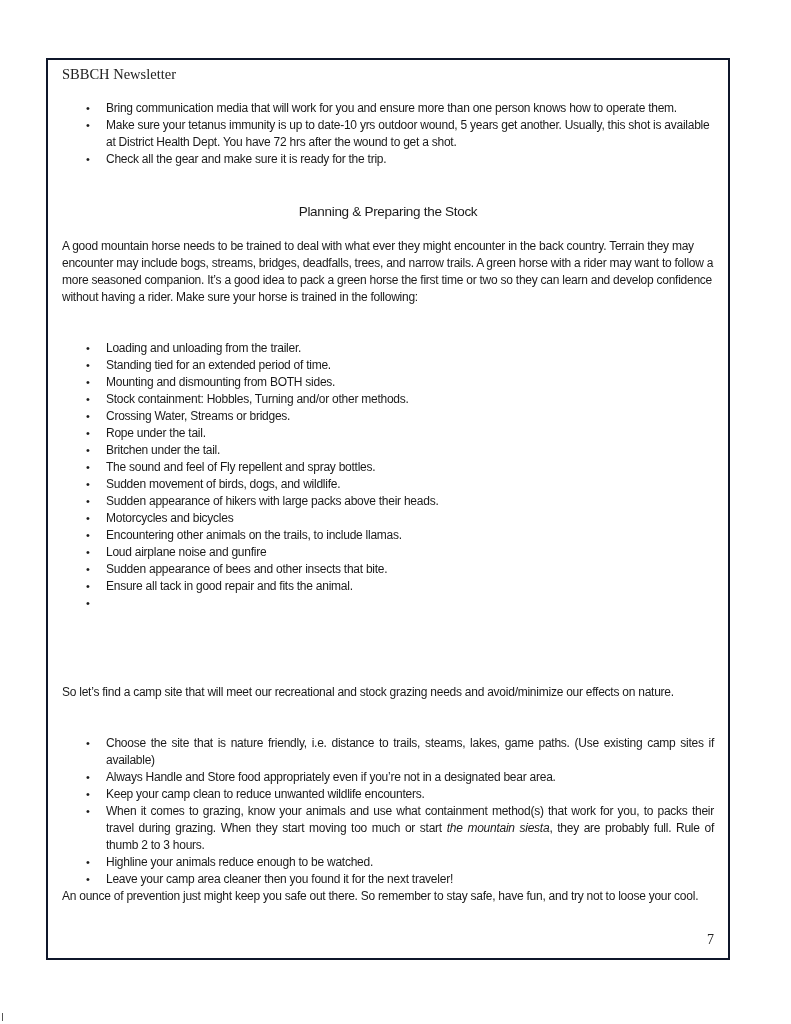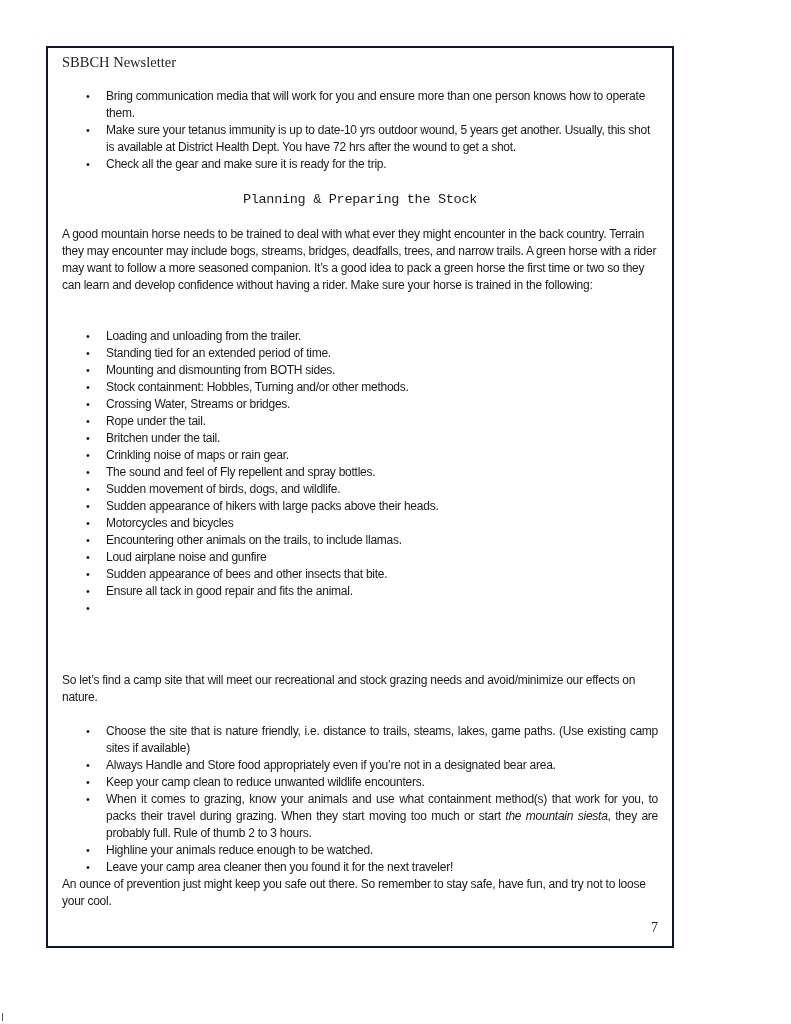--- a/index.html
+++ b/index.html
@@ -1,37 +1,37 @@
 <!DOCTYPE html>
 <html><head>
 <meta charset="utf-8">
 <style>
   html, body { margin: 0; padding: 0; background: #ffffff; }
   body { width: 791px; height: 1024px; position: relative; overflow: hidden; }
   .page-box {
-    position: absolute; left: 46px; top: 46px; width: 628px; height: 902px;
+    position: absolute; left: 46px; top: 58px; width: 684px; height: 902px;
     border: 2px solid #0f172a; border-top-width: 2px; box-sizing: border-box;
   }
   .header-title {
     position: absolute; left: 14px; top: 6px;
     font-family: "Liberation Serif", serif; font-size: 14.5px; color: #222;
   }
   .body-text {
     font-family: Liberation Sans, sans-serif; font-size: 12px; color: #1a1a1a;
     letter-spacing: -0.25px; line-height: 17px;
   }
   .block { position: absolute; left: 14px; right: 14px; }
   ul.bul { list-style: none; margin: 0; padding: 0; }
   ul.bul li { position: relative; padding-left: 44px; }
   ul.bul li::before {
     content: "\2022"; position: absolute; left: 24px; top: 0; font-size: 11px;
   }
   .section-heading {
     position: absolute; left: 0; right: 0; text-align: center;
-    font-family: Liberation Mono, monospace; font-size: 13.5px; color: #1a1a1a; letter-spacing: -0.3px;
+    font-family: Liberation Sans, sans-serif; font-size: 13.5px; color: #1a1a1a; letter-spacing: -0.3px;
   }
   .justify { text-align: justify; }
   .page-number {
     position: absolute; right: 14px; bottom: 10px;
     font-family: "Liberation Serif", serif; font-size: 14px; color: #222;
   }
   .scan-mark { position: absolute; left: 2px; top: 1013px; width: 1px; height: 8px; background: #555; }
 </style>
 </head>
 <body>
@@ -53,21 +53,20 @@
 
   <div class="block body-text" style="top:280px;">
     <ul class="bul">
       <li>Loading and unloading from the trailer.</li>
       <li>Standing tied for an extended period of time.</li>
       <li>Mounting and dismounting from BOTH sides.</li>
       <li>Stock containment: Hobbles, Turning and/or other methods.</li>
       <li>Crossing Water, Streams or bridges.</li>
       <li>Rope under the tail.</li>
       <li>Britchen under the tail.</li>
-      <li>Crinkling noise of maps or rain gear.</li>
       <li>The sound and feel of Fly repellent and spray bottles.</li>
       <li>Sudden movement of birds, dogs, and wildlife.</li>
       <li>Sudden appearance of hikers with large packs above their heads.</li>
       <li>Motorcycles and bicycles</li>
       <li>Encountering other animals on the trails, to include llamas.</li>
       <li>Loud airplane noise and gunfire</li>
       <li>Sudden appearance of bees and other insects that bite.</li>
       <li>Ensure all tack in good repair and fits the animal.</li>
       <li style="min-height:17px;"></li>
     </ul>

